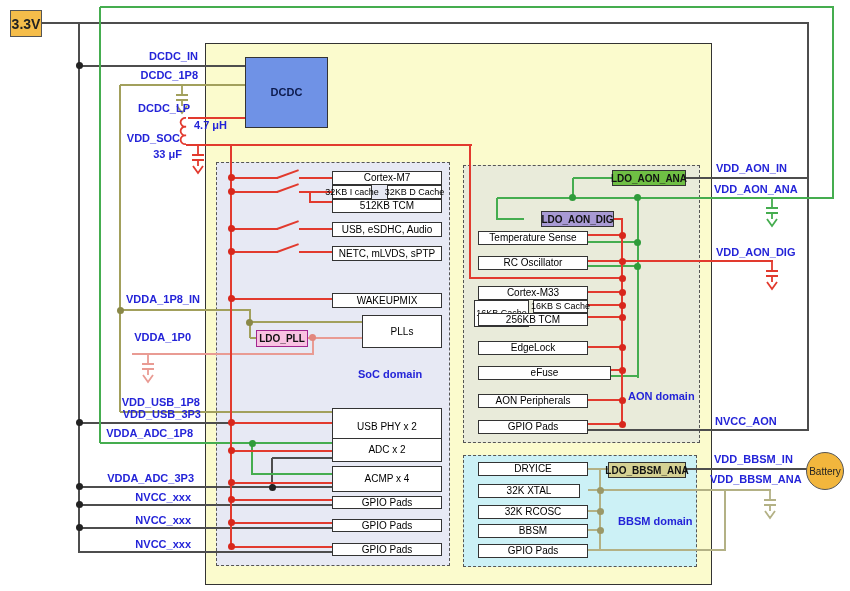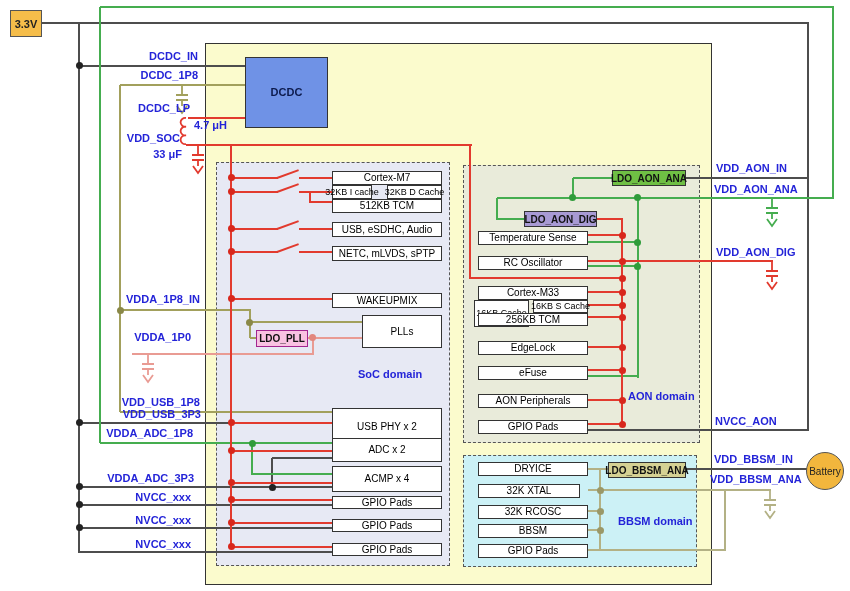--- a/index.html
+++ b/index.html
@@ -20,21 +20,21 @@
   .blk{position:absolute;background:#fff;border:1.5px solid #333;box-sizing:border-box;
        display:flex;align-items:center;justify-content:center;font-size:10px;color:#000;
        text-align:center;line-height:1;white-space:nowrap;}
   .blk.small{font-size:9px;}
   .ldo{position:absolute;border:1.5px solid #333;box-sizing:border-box;display:flex;align-items:center;
        justify-content:center;font-size:10px;font-weight:bold;color:#111;white-space:nowrap;}
   .pin{position:absolute;color:#2424d8;font-size:11px;font-weight:bold;white-space:nowrap;line-height:1;}
   .pinL{width:120px;text-align:right;}
   .domlabel{position:absolute;color:#2424d8;font-size:11px;font-weight:bold;white-space:nowrap;}
   .srcbox{position:absolute;left:10px;top:10px;width:32px;height:27px;background:#f5bd4a;border:1.6px solid #555;
-       box-sizing:border-box;display:flex;align-items:center;justify-content:center;font-size:11px;font-weight:bold;color:#222;}
+       box-sizing:border-box;display:flex;align-items:center;justify-content:center;font-size:14px;font-weight:bold;color:#222;}
   .batt{position:absolute;left:806px;top:452px;width:38px;height:38px;border-radius:50%;background:#f2b63d;
        border:1.6px solid #555;box-sizing:border-box;display:flex;align-items:center;justify-content:center;
        font-size:10px;color:#222;}
   svg.sym{position:absolute;overflow:visible;}
 </style>
 </head>
 <body>
 
 <div id="stage">
 
@@ -248,21 +248,21 @@
       <span>GPIO Pads</span>
     </div>
   <div class="blk" style="left:332px;top:543px;width:110px;height:13px">
       <span>GPIO Pads</span>
     </div>
   <div class="domlabel" style="left:358px;top:368px"><span>SoC domain</span></div>
 
   <div class="ldo" style="left:612px;top:170px;width:74px;height:16px;background:#6fbf44">
       <span>LDO_AON_ANA</span>
     </div>
-  <div class="ldo" style="left:524px;top:211px;width:73px;height:16px;background:#a89ad4">
+  <div class="ldo" style="left:541px;top:211px;width:73px;height:16px;background:#a89ad4">
       <span>LDO_AON_DIG</span>
     </div>
   <div class="blk" style="left:478px;top:231px;width:110px;height:14px">
       <span>Temperature Sense</span>
     </div>
   <div class="blk" style="left:478px;top:256px;width:110px;height:14px">
       <span>RC Oscillator</span>
     </div>
   <div class="blk" style="left:478px;top:286px;width:110px;height:14px">
       <span>Cortex-M33</span>
@@ -272,21 +272,21 @@
     </div>
   <div class="blk small" style="left:533px;top:300px;width:55px;height:13px">
       <span>16KB S Cache</span>
     </div>
   <div class="blk" style="left:478px;top:313px;width:110px;height:13px">
       <span>256KB TCM</span>
     </div>
   <div class="blk" style="left:478px;top:341px;width:110px;height:14px">
       <span>EdgeLock</span>
     </div>
-  <div class="blk" style="left:478px;top:366px;width:110px;height:14px">
+  <div class="blk" style="left:478px;top:366px;width:133px;height:14px">
       <span>eFuse</span>
     </div>
   <div class="blk" style="left:478px;top:394px;width:110px;height:14px">
       <span>AON Peripherals</span>
     </div>
   <div class="blk" style="left:478px;top:420px;width:110px;height:14px">
       <span>GPIO Pads</span>
     </div>
   <div class="domlabel" style="left:628px;top:390px"><span>AON domain</span></div>
 

